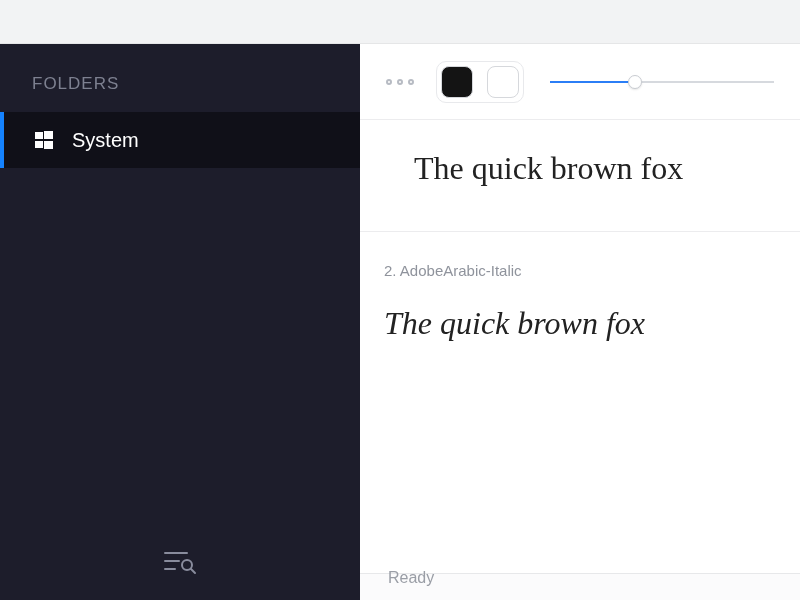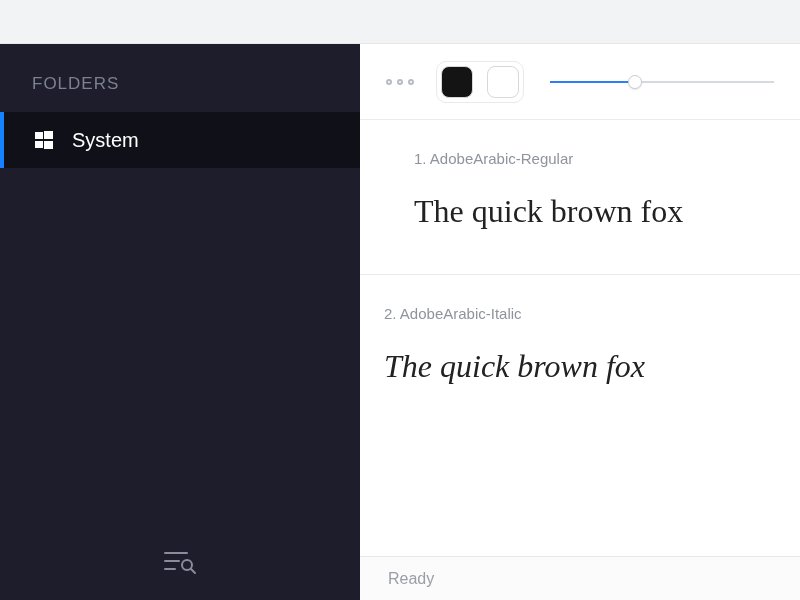--- a/index.html
+++ b/index.html
@@ -28,21 +28,21 @@
   .slider-track { position: relative; height: 2px; width: 100%; background: #d6d9de; }
   .slider-fill { position: absolute; left: 0; top: 0; bottom: 0; background: #2b7ef6; }
   .slider-thumb { position: absolute; top: 50%; width: 14px; height: 14px; border-radius: 50%; background: #fff; border: 1px solid #c9ccd2; transform: translate(-50%, -50%); box-shadow: 0 1px 2px rgba(0,0,0,0.1); }
   .font-list { flex: 1; overflow: hidden; display: flex; flex-direction: column; }
   .font-card { padding: 30px 0 44px 54px; border-bottom: 1px solid #ececee; }
   .font-card:last-child { border-bottom: none; padding-left: 24px; }
   .font-name { font-size: 15px; color: #8f939c; margin-bottom: 26px; }
   .font-sample { font-size: 32px; color: #222; white-space: nowrap; overflow: hidden; }
   .font-sample.serif { font-family: Georgia, "Times New Roman", serif; }
   .font-sample.italic { font-style: italic; }
-  .statusbar { height: 44px; border-top: 1px solid #e7e8ea; background: #fbfbfc; display: flex; align-items: center; padding: 13px 28px; color: #9a9ea6; font-size: 16px; }
+  .statusbar { height: 27px; border-top: 1px solid #e7e8ea; background: #fbfbfc; display: flex; align-items: flex-end; padding: 13px 28px; color: #9a9ea6; font-size: 16px; }
   svg { display: block; }
 </style>
 </head>
 <body>
 
 <div class="app">
   <div class="titlebar"></div>
   <div class="body">
     <aside class="sidebar">
       <div class="sidebar-header">FOLDERS</div>
@@ -86,24 +86,20 @@
         <div class="slider">
           <div class="slider-track">
             <div class="slider-fill" style="width:38%"></div>
             <div class="slider-thumb" style="left:38%"></div>
           </div>
         </div>
       </div>
 
       <div class="font-list">
         <div class="font-card">
-          <div class="font-name">
-            <span>1.</span>
-            <span>AdobeArabic-Regular</span>
-          </div>
           <div class="font-sample serif">The quick brown fox</div>
         </div>
         <div class="font-card">
           <div class="font-name">
             <span>2.</span>
             <span>AdobeArabic-Italic</span>
           </div>
           <div class="font-sample serif italic">The quick brown fox</div>
         </div>
       </div>

